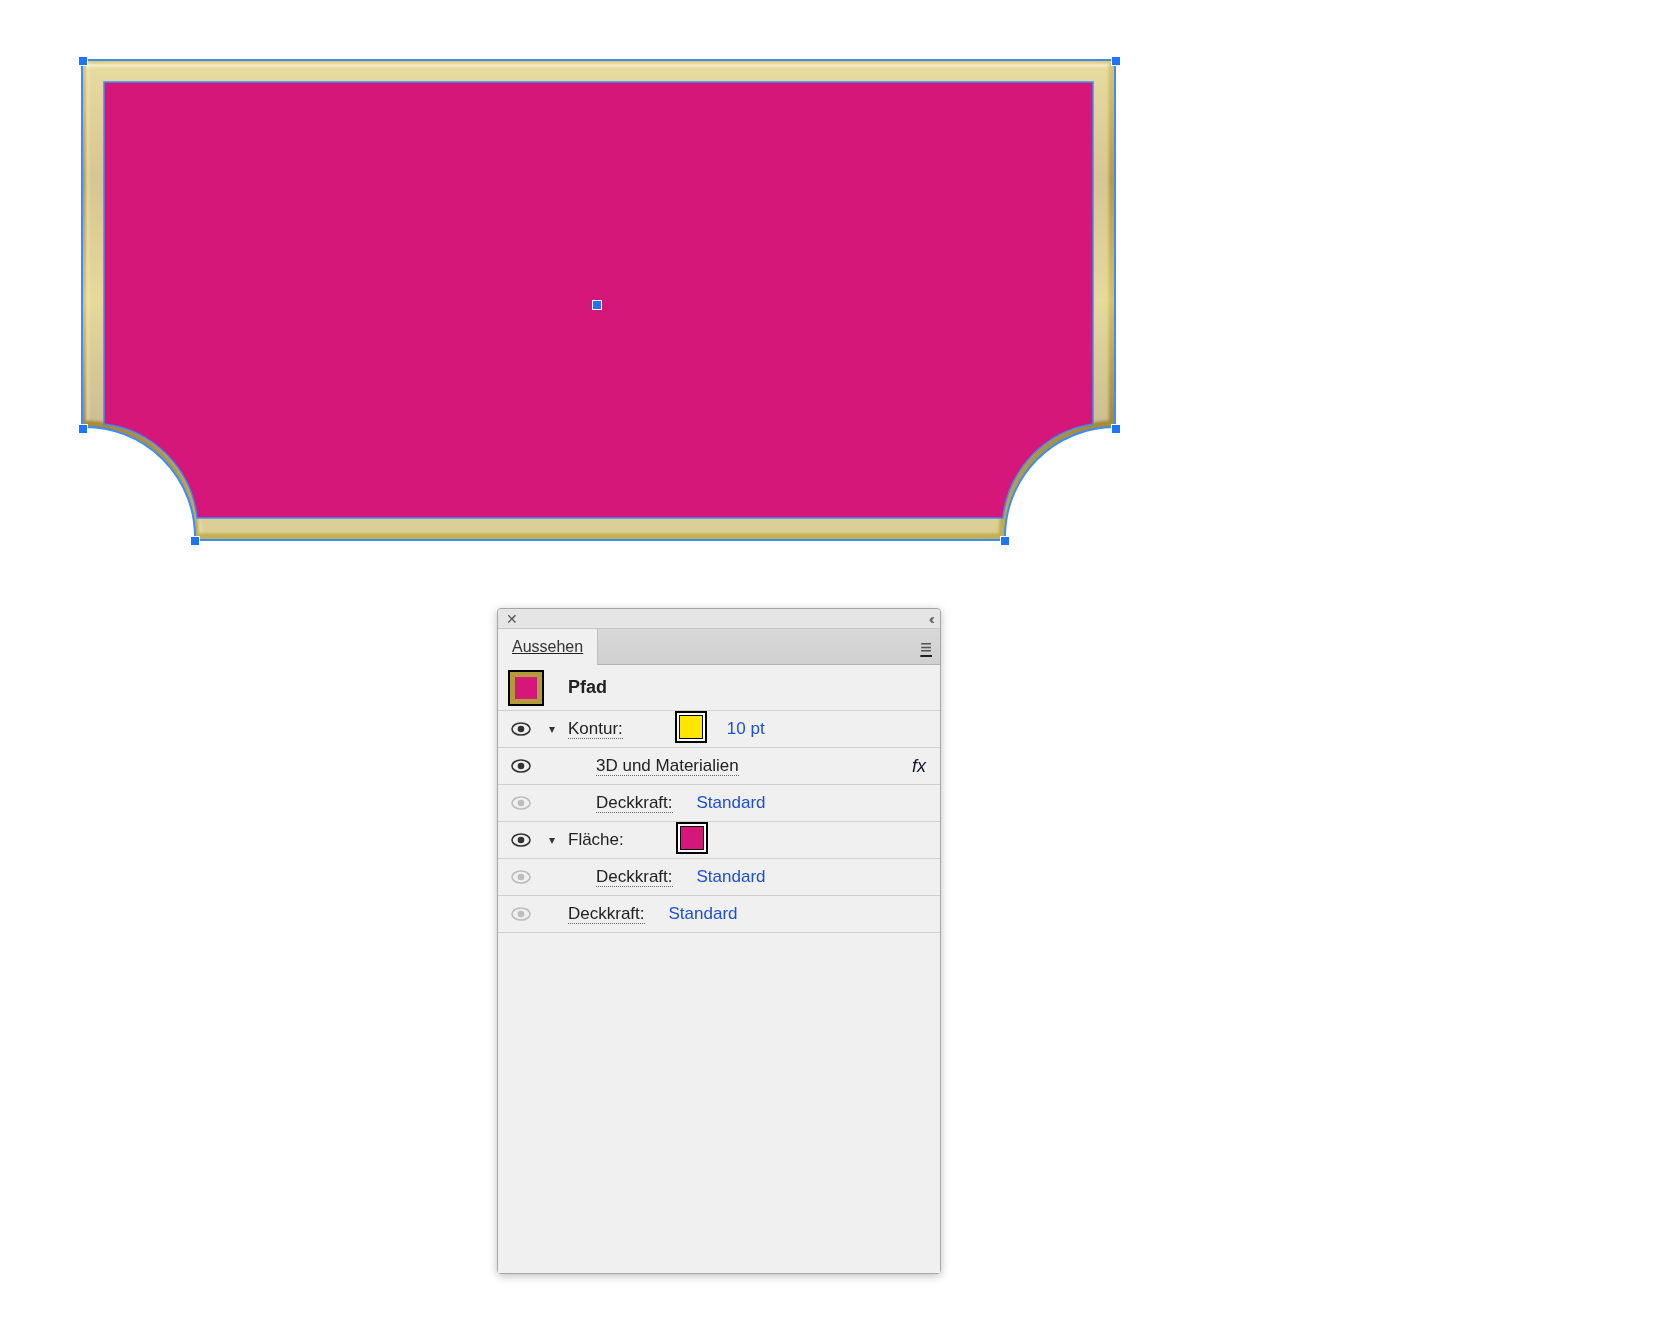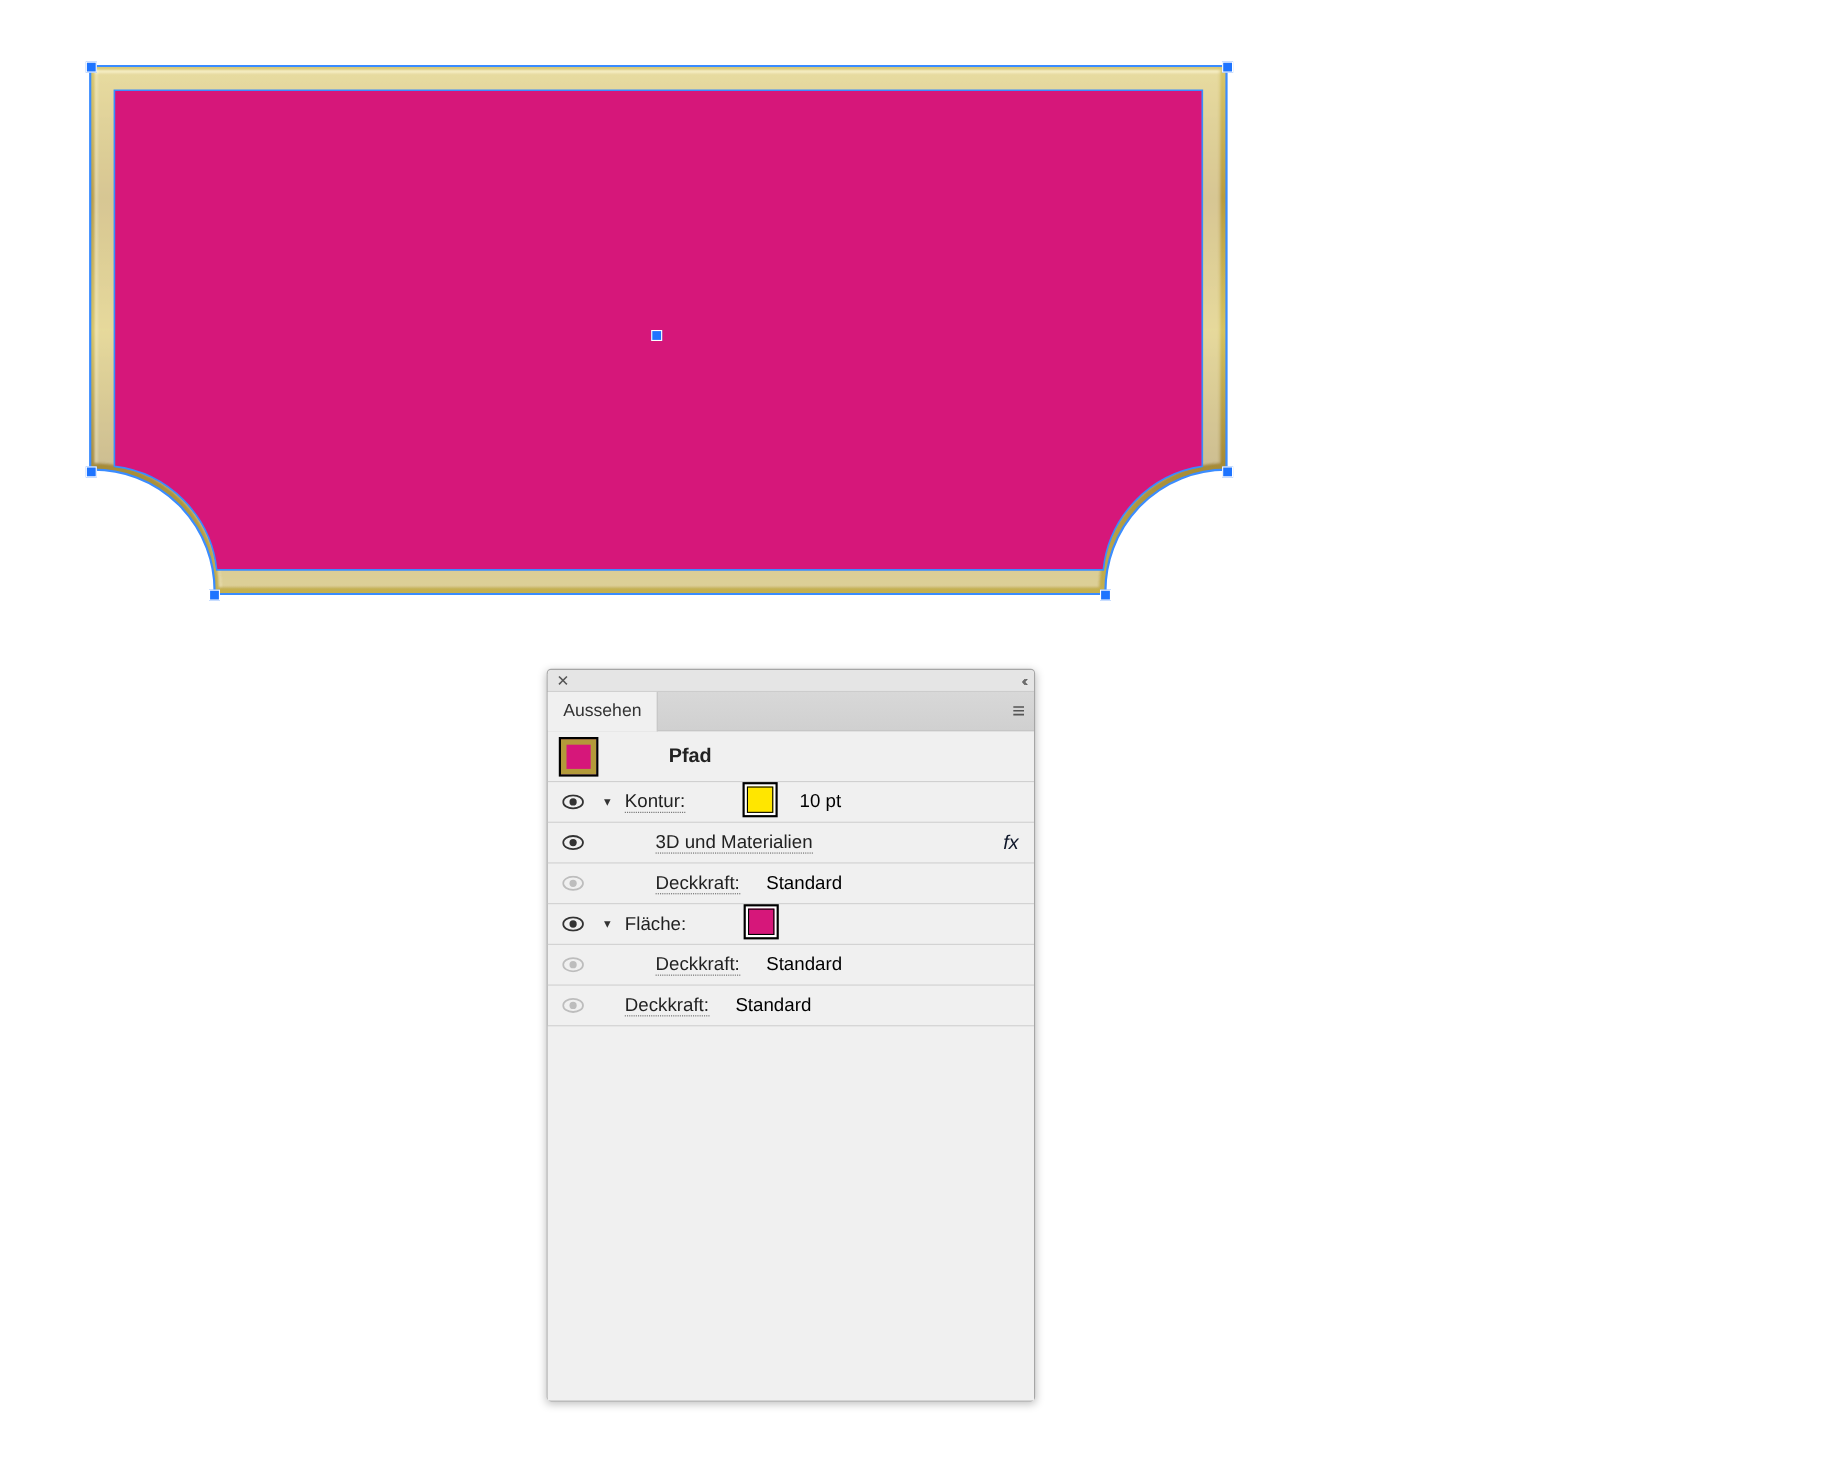--- a/index.html
+++ b/index.html
@@ -74,20 +74,21 @@
     line-height: 1;
   }
   .panel-tabrow {
     height: 36px;
     background: linear-gradient(#d8d8d8,#d0d0d0);
     border-bottom: 1px solid #b3b3b3;
     display: flex;
     align-items: stretch;
     justify-content: space-between;
     padding-right: 8px;
+    text-decoration: underline;
   }
   .panel-tab {
     background: #f0f0f0;
     border-right: 1px solid #c0c0c0;
     display: flex;
     align-items: center;
     padding: 0 14px;
     font-size: 16px;
     color: #333;
     height: 36px;
@@ -105,21 +106,20 @@
   .panel-row {
     display: flex;
     align-items: center;
     height: 37px;
     border-bottom: 1px solid #d0d0d0;
     padding-left: 6px;
     position: relative;
   }
   .panel-row.header {
     height: 46px;
-    gap: 40px;
   }
   .panel-row:last-child { border-bottom: none; }
 
   .eye-col {
     width: 34px;
     text-align: center;
     color: #333;
   }
   .eye-col.dim { color: #bdbdbd; }
   .eye-col svg { display: block; margin: 0 auto; }
@@ -150,21 +150,21 @@
     border: 2px solid #000;
     padding: 2px;
     background: #fff;
     display:inline-block;
   }
   .swatch-in { width:100%; height:100%; border:1px solid #000; }
 
   .value-col {
     flex: 0 0 auto;
     padding: 0 4px 0 16px;
-    color: #000000;
+    color: #1d4ed8;
   }
   .fx-col {
     margin-left: auto;
     padding-right: 14px;
     font-style: italic;
     color: #0f172a;
     font-size: 18px;
     cursor: pointer;
   }
 

